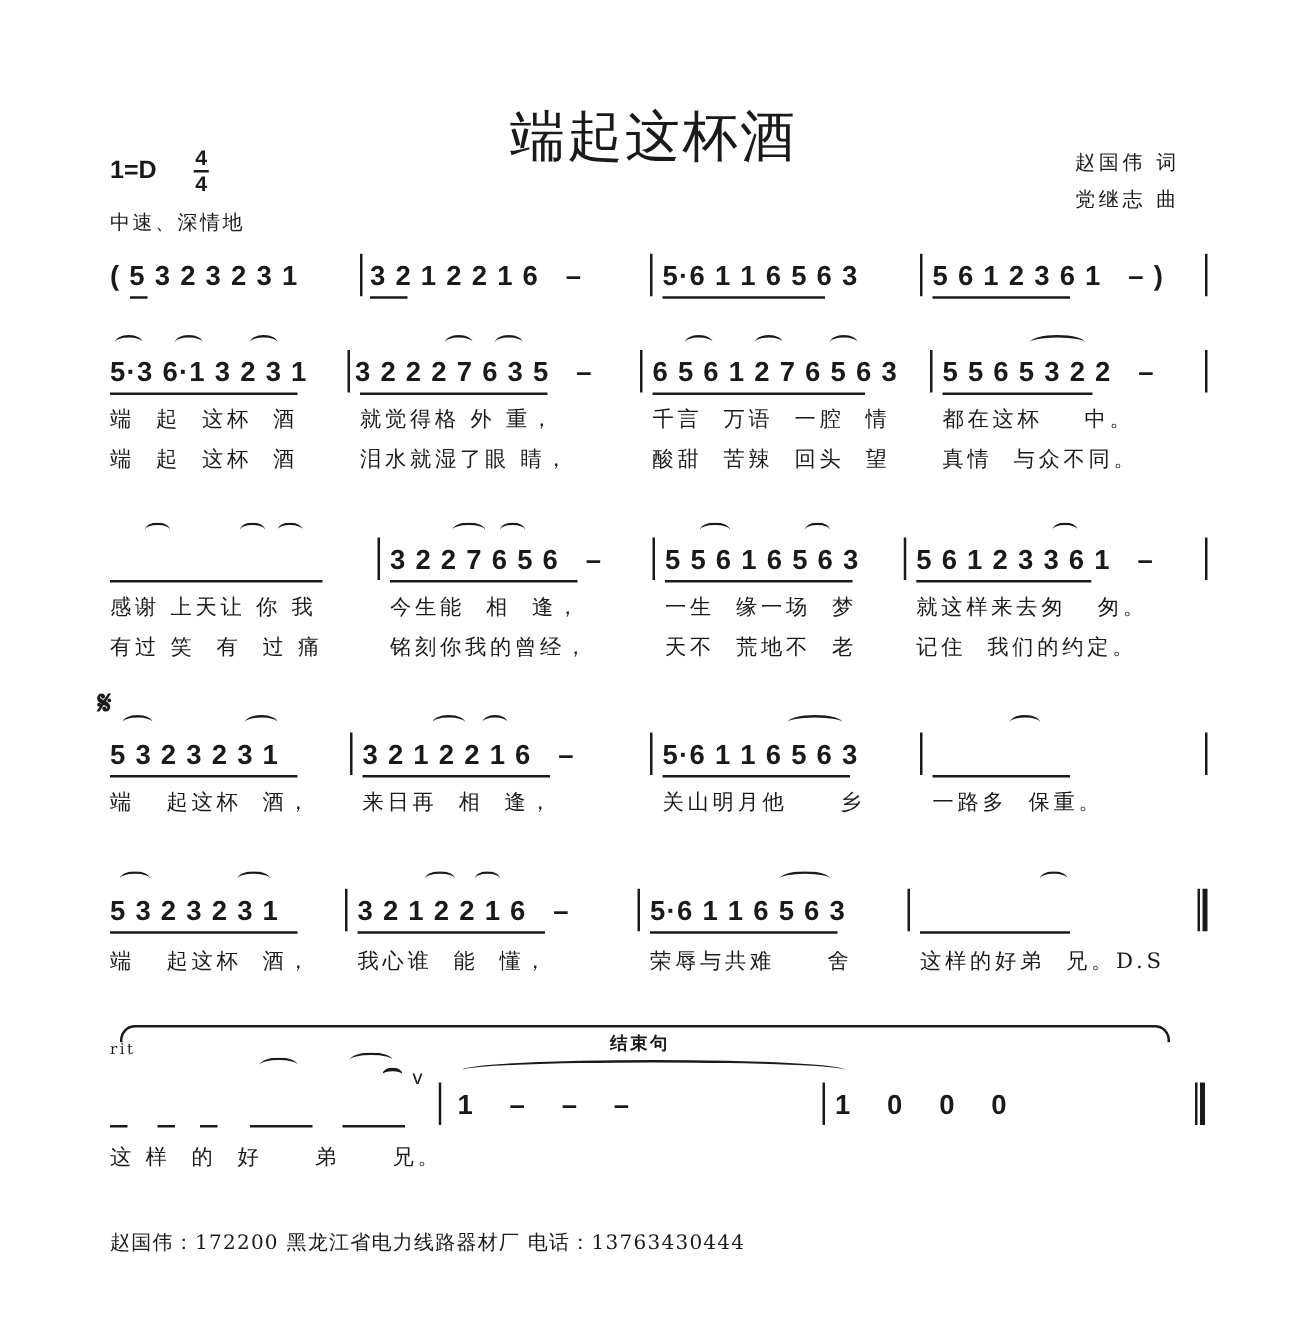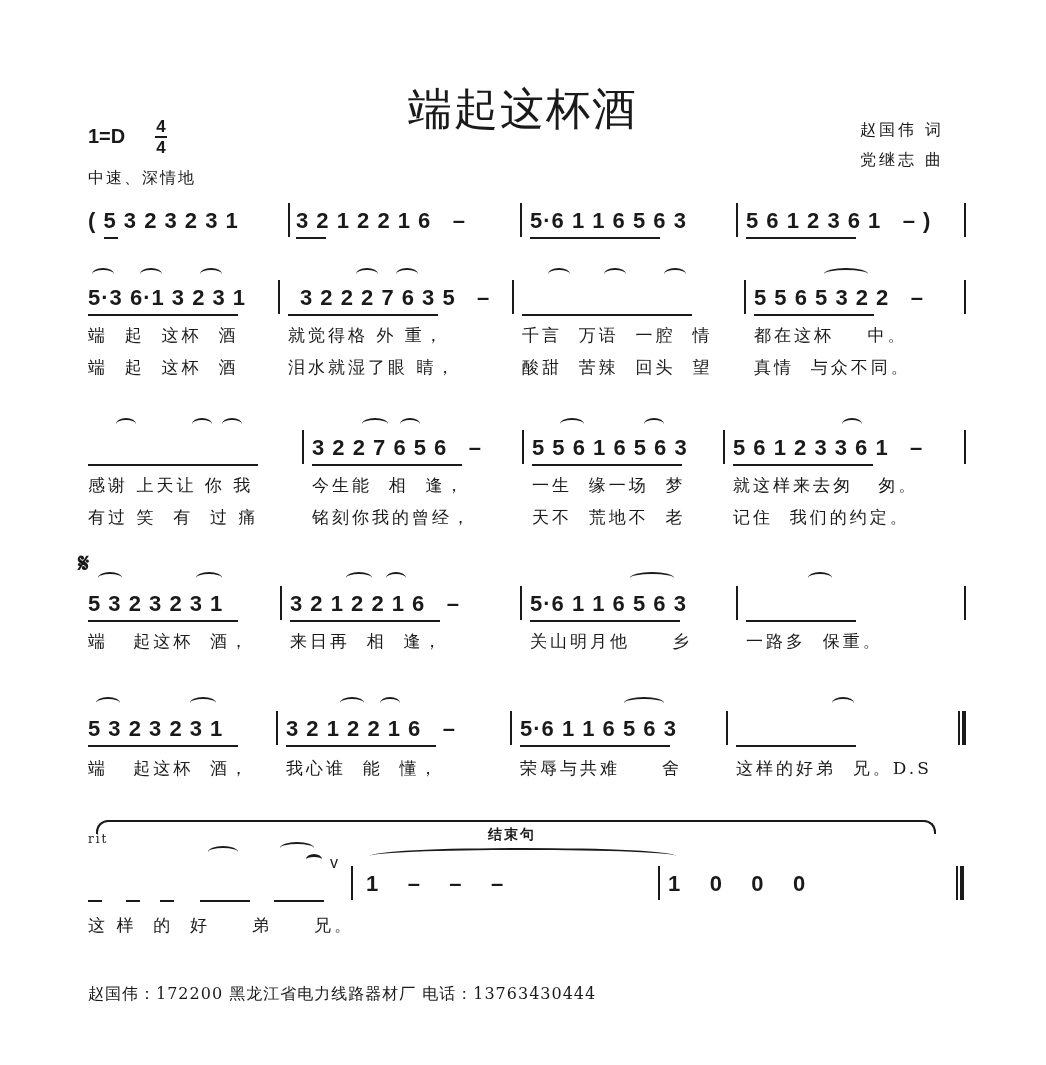--- a/index.html
+++ b/index.html
@@ -68,22 +68,23 @@
   <div class="slur" style="left:200px;top:-14px;width:22px"></div>
   <div class="slur" style="left:356px;top:-14px;width:22px"></div>
   <div class="slur" style="left:396px;top:-14px;width:22px"></div>
   <div class="slur" style="left:548px;top:-14px;width:22px"></div>
   <div class="slur" style="left:604px;top:-14px;width:22px"></div>
   <div class="slur" style="left:664px;top:-14px;width:22px"></div>
   <div class="slur" style="left:824px;top:-14px;width:44px"></div>
   <div class="notes-row">
     <div class="measure" style="left:88px">5·3 6·1 3 2 3 1</div>
     <div class="bar" style="left:278px"></div>
-    <div class="measure" style="left:300px">3 2 2 2 7 6 3 5   –</div>
+    <div class="measure" style="left:284px">3 2 2 2 7 6 3 5   –</div>
     <div class="bar" style="left:512px"></div>
+    <div class="measure" style="left:522px">6 5 6 1 2 7 6 5 6 3</div>
     <div class="bar" style="left:744px"></div>
     <div class="measure" style="left:754px">5 5 6 5 3 2 2   –</div>
     <div class="bar" style="left:964px"></div>
     <div class="ul" style="left:88px;top:32px;width:150px"></div>
     <div class="ul" style="left:288px;top:32px;width:150px"></div>
     <div class="ul" style="left:522px;top:32px;width:170px"></div>
     <div class="ul" style="left:754px;top:32px;width:120px"></div>
   </div>
   <div class="lyric" style="left:88px;top:42px">端  起  这杯  酒</div>
   <div class="lyric" style="left:288px;top:42px">就觉得格 外 重，</div>

